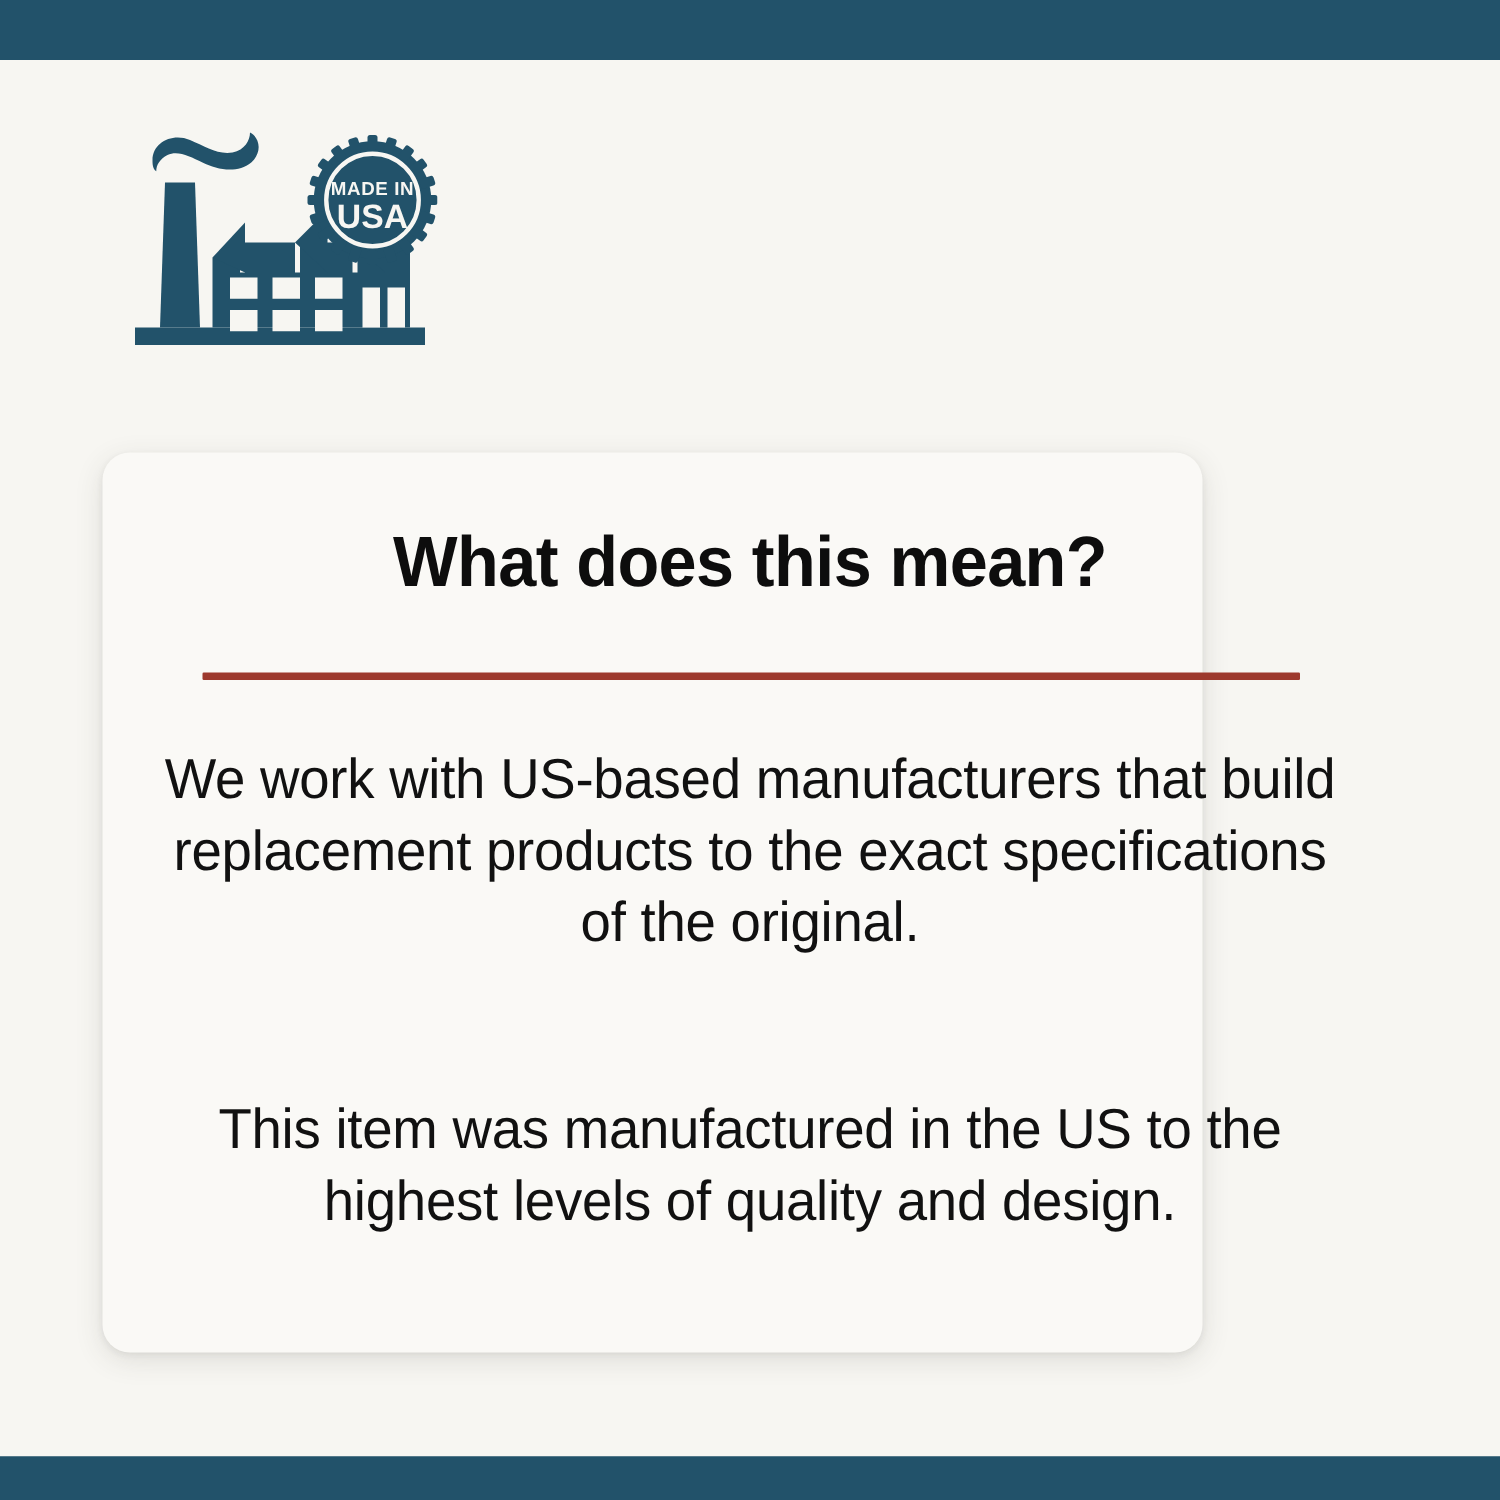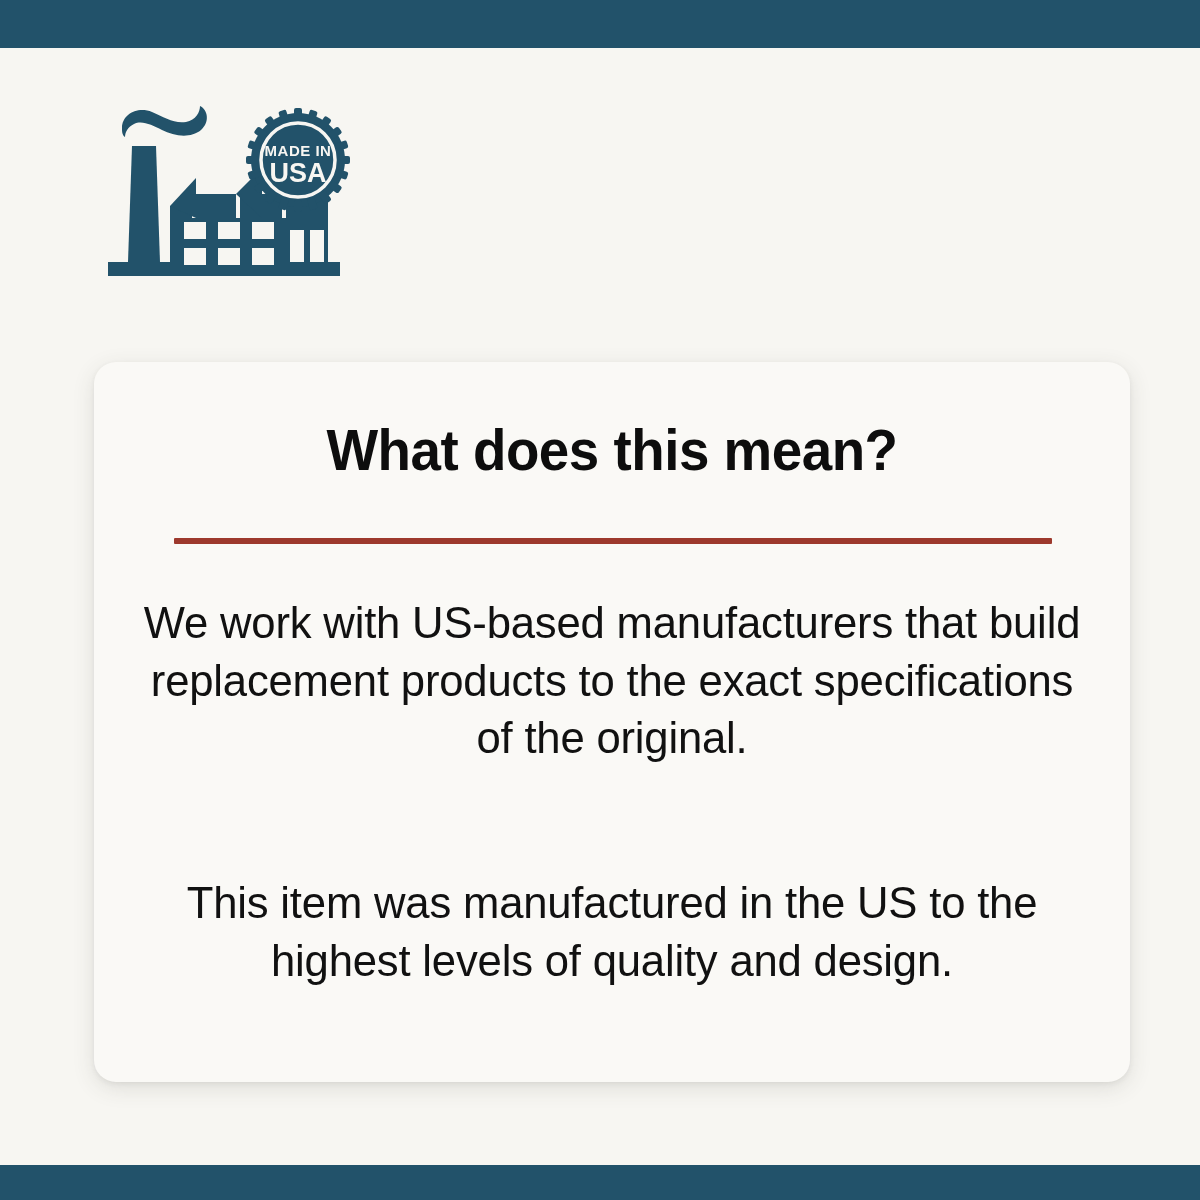--- a/index.html
+++ b/index.html
@@ -83,28 +83,27 @@
   }
   .headline-line.l2 {
     letter-spacing: -1.5px;
   }
 
   
   .card {
     position: absolute;
     left: 82px;
     top: 362px;
-    width: 1036px;
+    width: 880px;
     height: 720px;
     background: #faf9f6;
     border-radius: 22px;
     box-shadow: 0 6px 22px rgba(60, 58, 52, 0.13),
                 0 2px 5px rgba(60, 58, 52, 0.07);
     box-sizing: border-box;
-    margin-left: 12px;
   }
 
   .card-heading {
     position: absolute;
     left: 0;
     top: 55px;
     width: 1036px;
     text-align: center;
     font-family: "Liberation Sans Narrow", "Liberation Sans", sans-serif;
     font-weight: bold;

